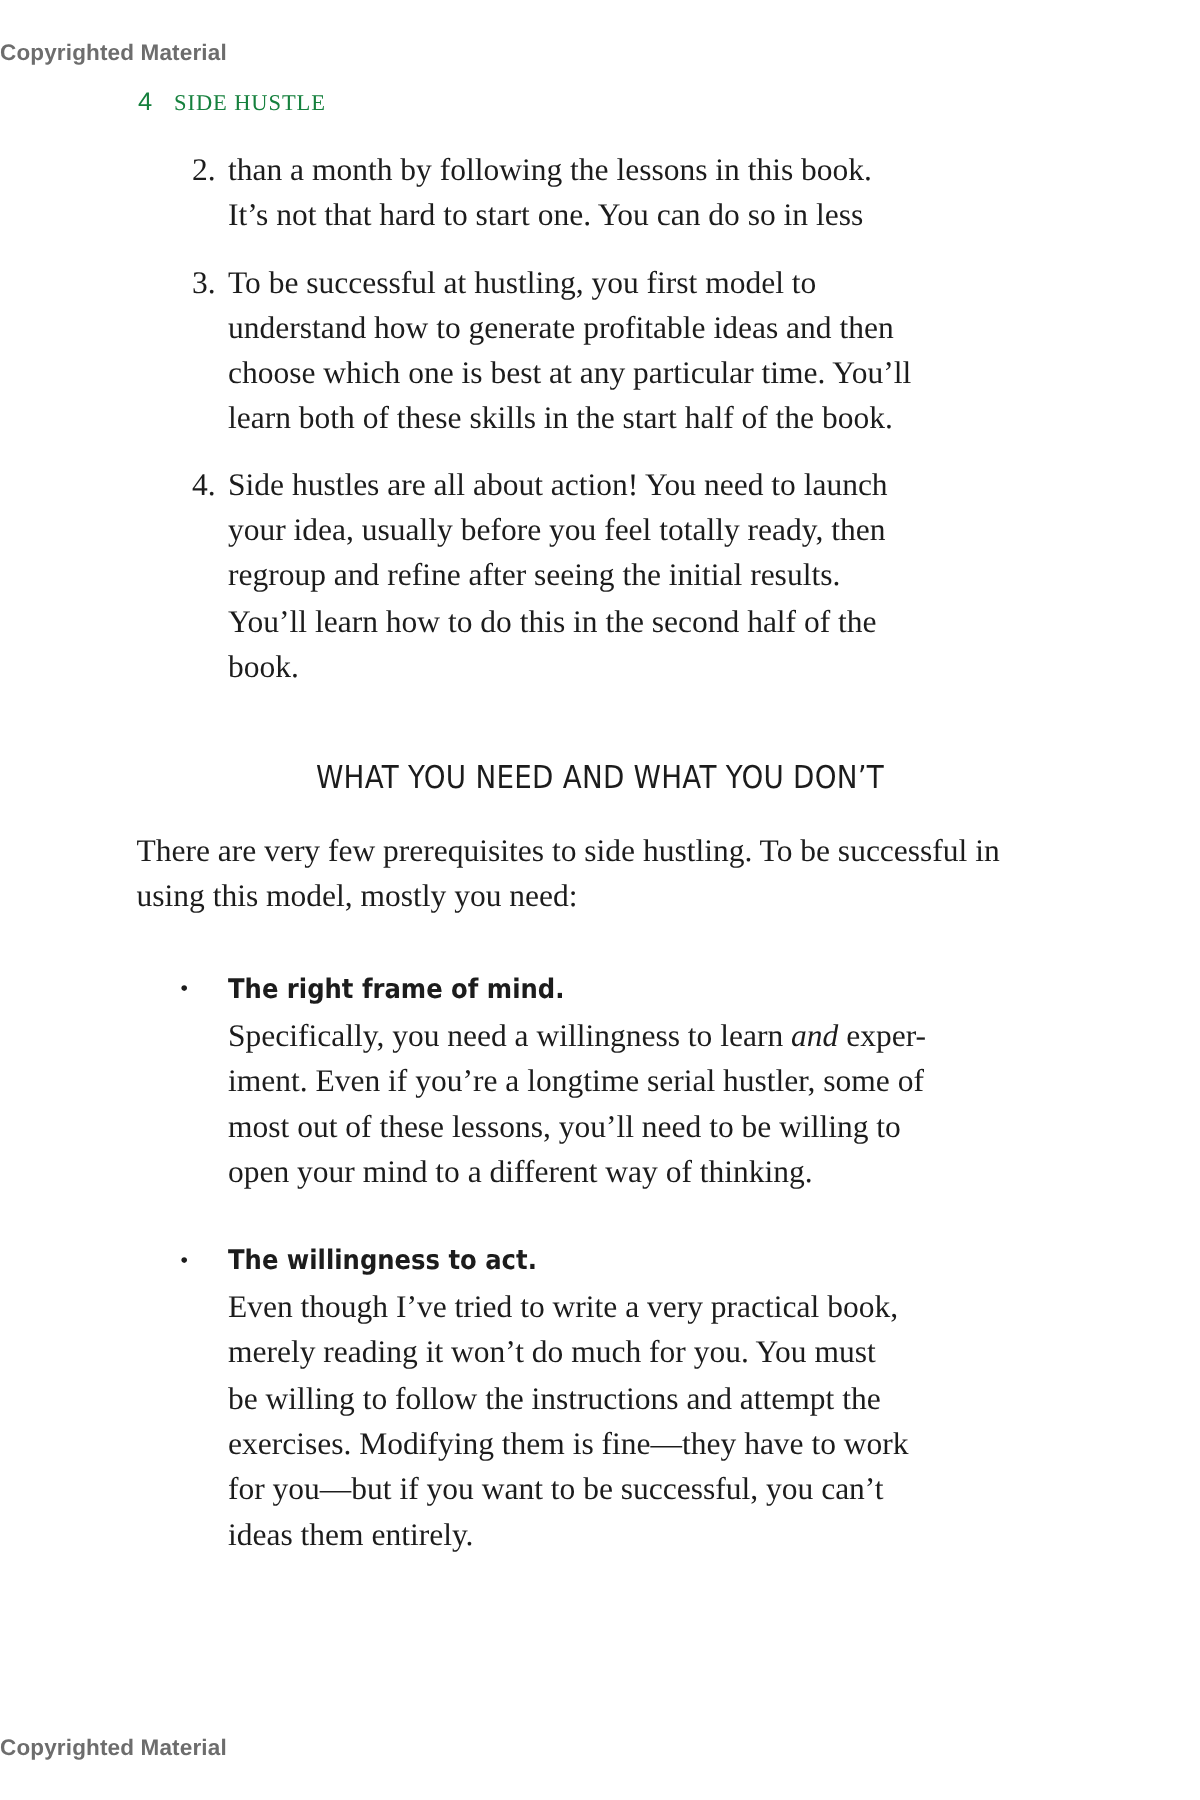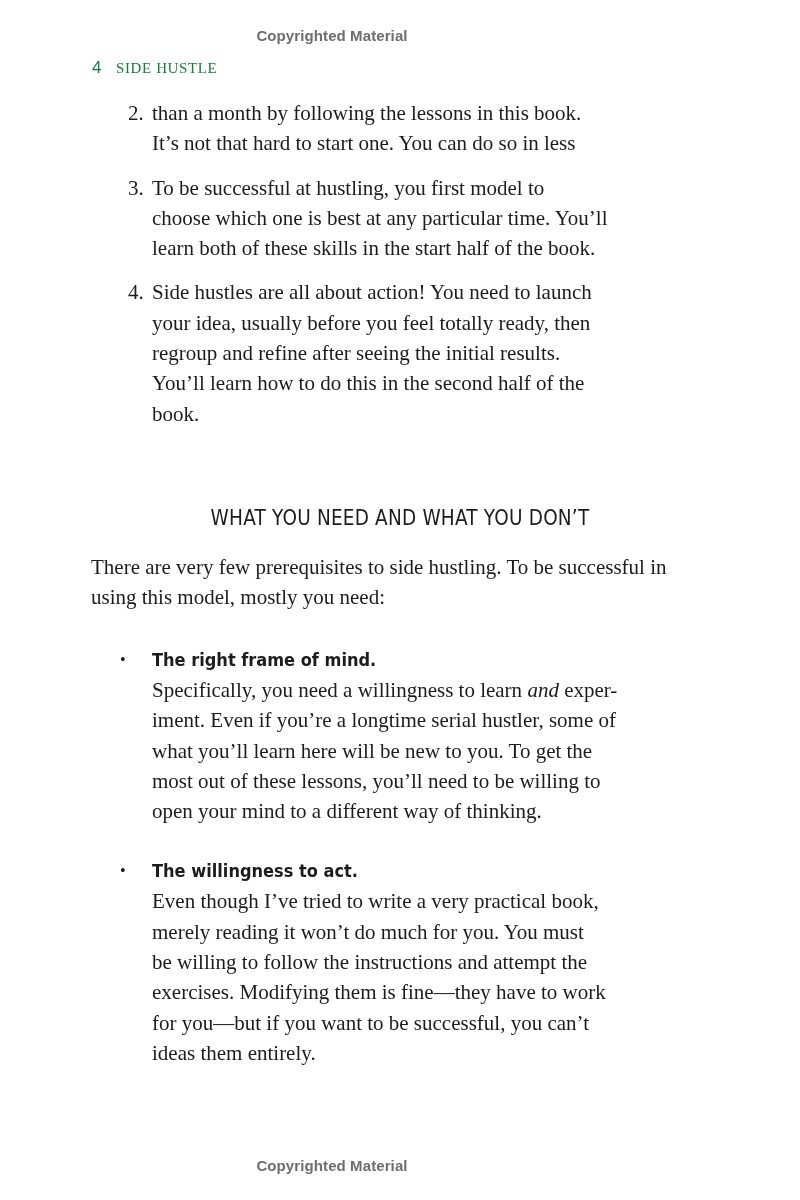--- a/index.html
+++ b/index.html
@@ -2,21 +2,21 @@
 <html><head>
 <meta charset="utf-8">
 <style>
   html, body { margin: 0; padding: 0; }
   body {
     width: 800px; height: 1200px; background: #ffffff; position: relative; overflow: hidden;
     color: #1c1c1c;
     font-family: "Liberation Serif", "DejaVu Serif", serif;
   }
   .watermark {
-    position: absolute; left: 0; width: 664px; text-align: center;
+    position: absolute; left: 0; width: 664px; 
     font-family: "Liberation Sans", "DejaVu Sans", sans-serif;
     font-size: 15px; font-weight: bold; color: #6d6d6d; letter-spacing: 0.1px;
   }
   .wm-top { top: 27px; }
   .wm-bottom { top: 1157px; }
   .running-head {
     position: absolute; left: 92px; top: 58px;
     font-size: 15px; letter-spacing: 0.6px; color: #15803d;
   }
   .running-head .pg { font-family: "Liberation Sans", "DejaVu Sans", sans-serif; font-size: 17px; margin-right: 14px; }
@@ -51,20 +51,21 @@
 
 <div class="numlist body-text">
   <div class="numitem">
     <span class="num">2.</span>
     <span class="line">than a month by following the lessons in this book.</span>
     <span class="line">It’s not that hard to start one. You can do so in less</span>
   </div>
   <div class="numitem">
     <span class="num">3.</span>
     <span class="line">To be successful at hustling, you first model to</span>
+    <span class="line">understand how to generate profitable ideas and then</span>
     <span class="line">choose which one is best at any particular time. You’ll</span>
     <span class="line">learn both of these skills in the start half of the book.</span>
   </div>
   <div class="numitem">
     <span class="num">4.</span>
     <span class="line">Side hustles are all about action! You need to launch</span>
     <span class="line">your idea, usually before you feel totally ready, then</span>
     <span class="line">regroup and refine after seeing the initial results.</span>
     <span class="line">You’ll learn how to do this in the second half of the</span>
     <span class="line">book.</span>
@@ -77,21 +78,20 @@
   <span class="line">There are very few prerequisites to side hustling. To be successful in</span>
   <span class="line">using this model, mostly you need:</span>
 </div>
 
 <div class="bullets body-text">
   <div class="bullet">
     <span class="dot">•</span>
     <span class="btitle">The right frame of mind.</span>
     <span class="line"><span>Specifically, you need a willingness to learn </span><em>and</em><span> exper-</span></span>
     <span class="line">iment. Even if you’re a longtime serial hustler, some of</span>
-    <span class="line">what you’ll learn here will be new to you. To get the</span>
     <span class="line">most out of these lessons, you’ll need to be willing to</span>
     <span class="line">open your mind to a different way of thinking.</span>
   </div>
   <div class="bullet">
     <span class="dot">•</span>
     <span class="btitle">The willingness to act.</span>
     <span class="line">Even though I’ve tried to write a very practical book,</span>
     <span class="line">merely reading it won’t do much for you. You must</span>
     <span class="line">be willing to follow the instructions and attempt the</span>
     <span class="line">exercises. Modifying them is fine—they have to work</span>

